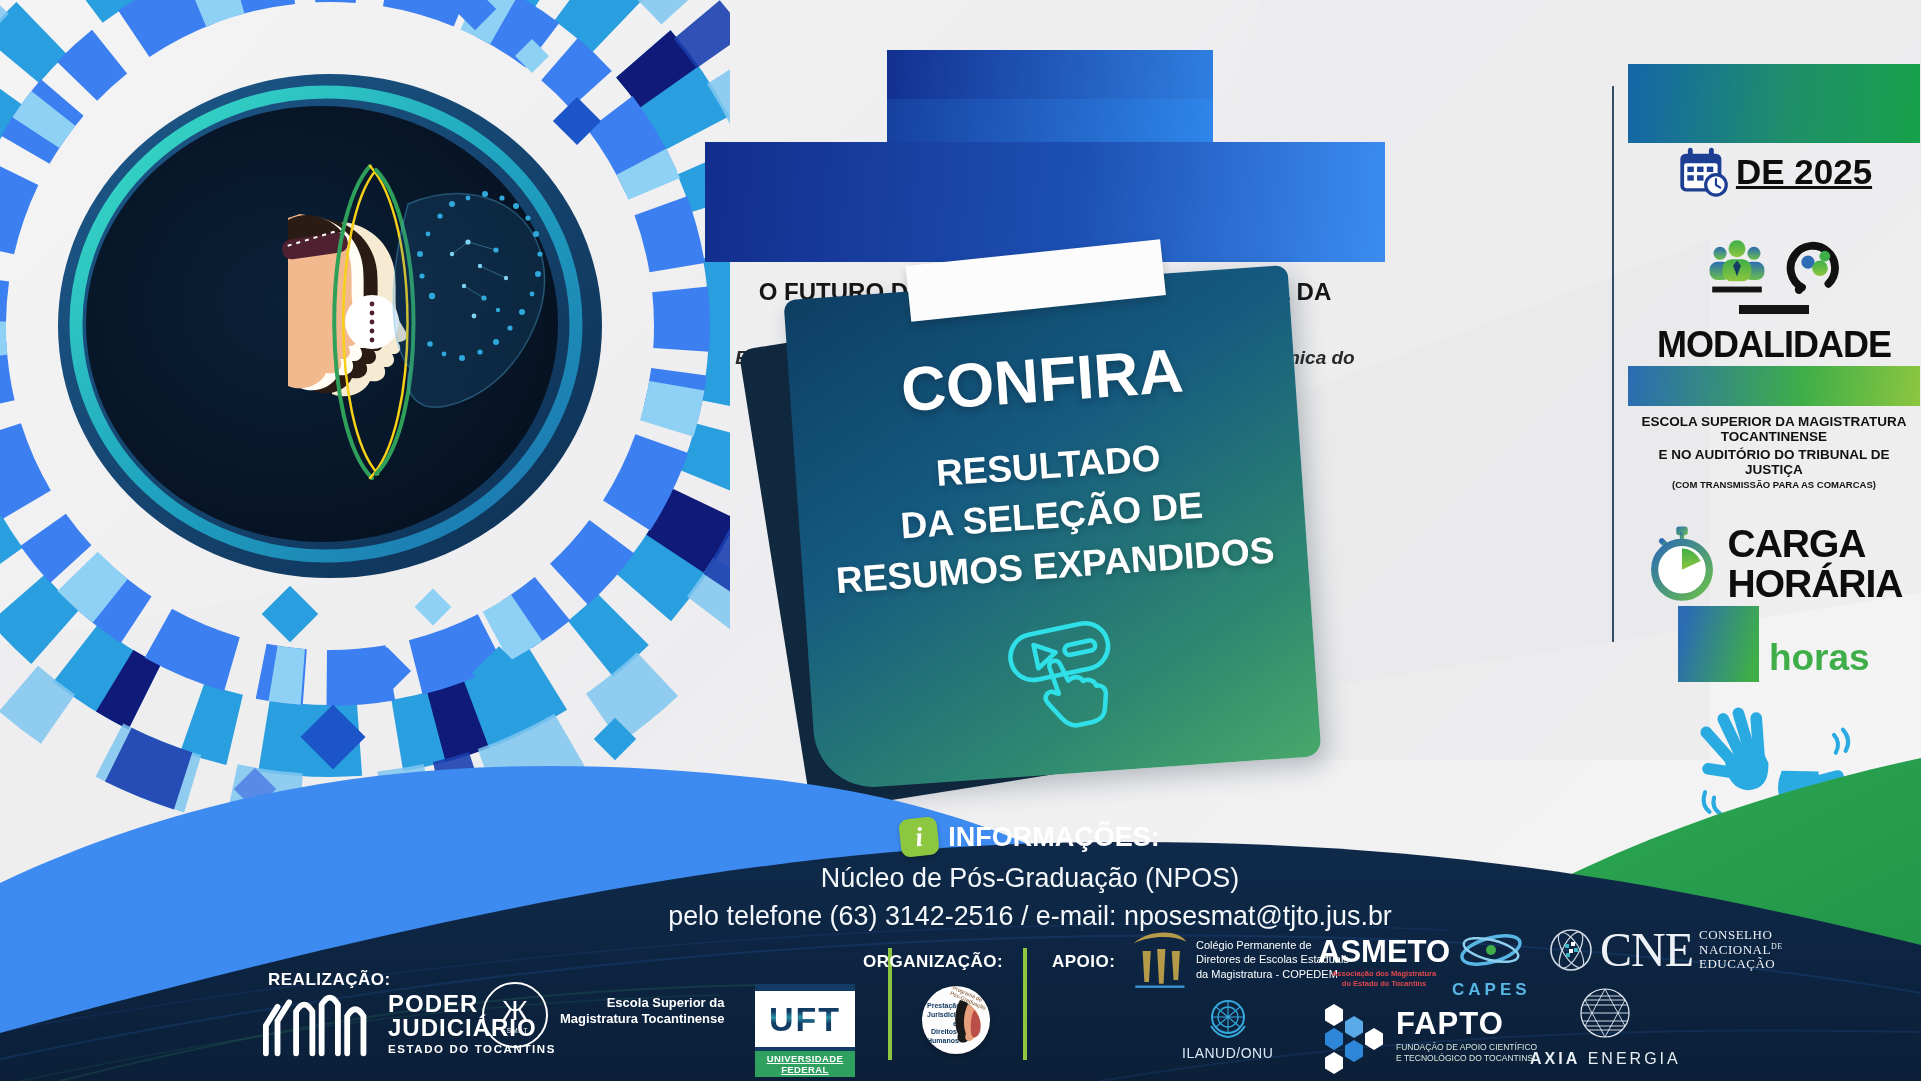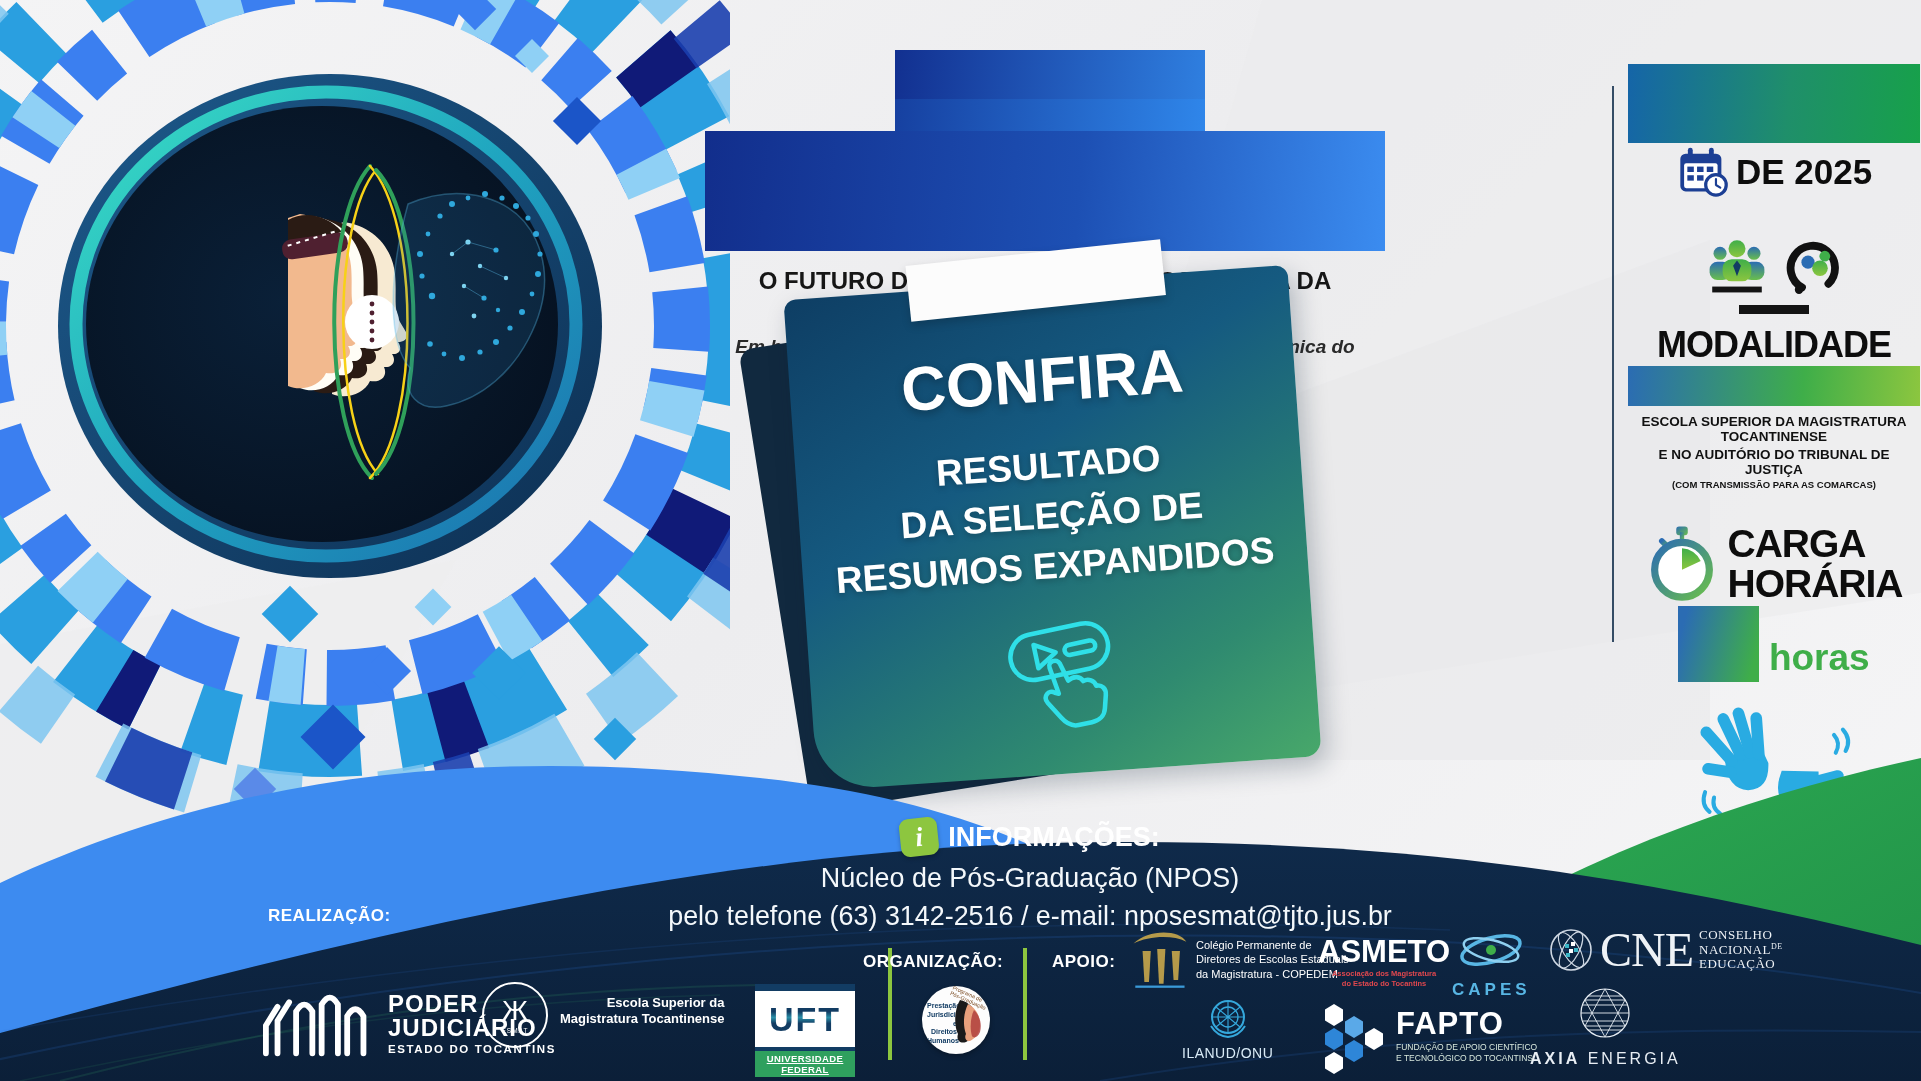--- a/index.html
+++ b/index.html
@@ -19,34 +19,34 @@
       clip-path:polygon(0 40%,100% 0,100% 100%,20% 100%);}
 
   
   .title-wrap{left:705px;top:28px;width:680px;text-align:center;}
   .title-row{display:flex;justify-content:center;align-items:flex-start;}
   .edition{font-size:152px;line-height:.92;font-weight:bold;letter-spacing:-7px;
            background:linear-gradient(100deg,#122e8c 0%,#1d50b4 55%,#2f86ea 100%);}
   .title-stack{margin-left:10px;text-align:left;padding-top:22px;}
   .congress{font-size:49px;font-weight:bold;letter-spacing:-1px;line-height:1.0;
             background:linear-gradient(95deg,#123090 0%,#2f7fe0 100%);}
-  .internacional{font-size:30px;font-weight:bold;letter-spacing:-1px;line-height:1.05;
+  .internacional{font-size:41px;font-weight:bold;letter-spacing:-1px;line-height:1.05;
             background:linear-gradient(95deg,#1640a0 0%,#2f86ea 100%);}
   .title-line{font-size:60px;font-weight:bold;letter-spacing:-1px;margin-top:0px;line-height:1.0;
             background:linear-gradient(95deg,#122e8c 0%,#1d50b4 55%,#3b8cf0 100%);}
   .subtitle{font-size:24px;font-weight:bold;color:#161616;margin-top:16px;letter-spacing:0px;}
   .homage{font-size:19px;font-style:italic;font-weight:bold;color:#2a2a2a;margin-top:13px;}
 
   
   .side{left:1628px;top:64px;width:292px;text-align:center;color:#101010;}
   .dates{font-size:88px;font-weight:bold;line-height:.9;letter-spacing:-3px;
          background:linear-gradient(95deg,#1565a8 0%,#1f8f6a 55%,#17a14a 100%);}
   .dates .conn{font-size:48px;letter-spacing:0;}
   .month{font-size:35px;font-weight:bold;letter-spacing:0px;margin-top:4px;color:#0d0d0d;}
-  .yrrow{display:flex;align-items:center;justify-content:center;gap:6px;margin-top:2px;}
+  .yrrow{display:flex;align-items:center;justify-content:center;gap:6px;margin-top:2px;text-decoration:underline;}
   .year{font-size:35px;font-weight:bold;color:#0d0d0d;}
   .iconsrow{display:flex;align-items:flex-end;justify-content:center;gap:14px;margin-top:38px;}
   .pbar{width:70px;height:9px;background:#141414;margin:8px auto 0;}
   .modality1{font-size:36px;font-weight:bold;color:#0d0d0d;margin-top:10px;letter-spacing:-1px;}
   .modality2{font-size:42px;font-weight:bold;letter-spacing:-1px;line-height:.95;
          background:linear-gradient(95deg,#2b6cb3 0%,#3fae49 60%,#8cc63f 100%);}
   .venue1{font-size:13.5px;font-weight:bold;margin-top:8px;color:#111;}
   .venue2{font-size:13.5px;font-weight:bold;margin-top:3px;color:#111;}
   .venue3{font-size:9.5px;font-weight:bold;margin-top:2px;color:#111;}
   .cargarow{display:flex;align-items:center;justify-content:center;gap:10px;margin-top:34px;}
@@ -411,21 +411,21 @@
 
   <div class="abs info">
     <div class="info-head">
       <div class="info-ic">i</div>
       <div class="t">INFORMAÇÕES:</div>
     </div>
     <div class="info-line">Núcleo de Pós-Graduação (NPOS)</div>
     <div class="info-line">pelo telefone (63) 3142-2516 / e-mail: nposesmat@tjto.jus.br</div>
   </div>
 
-  <div class="abs flabel" style="left:268px;top:906px">REALIZAÇÃO:</div>
+  <div class="abs flabel" style="left:268px;top:970px">REALIZAÇÃO:</div>
 
   <svg class="abs" style="left:258px;top:986px" width="118" height="72" viewBox="0 0 100 62">
     <g stroke="#ffffff" stroke-width="5" fill="none" stroke-linecap="round">
       <path d="M6,58 L6,34 L16,18"></path>
       <path d="M16,58 L16,30 L26,14"></path>
       <path d="M32,58 V22 Q39,10 46,22 V58"></path>
       <path d="M54,58 V16 Q61,4 68,16 V58"></path>
       <path d="M76,58 V26 Q83,14 90,26 V58"></path>
     </g>
   </svg>

